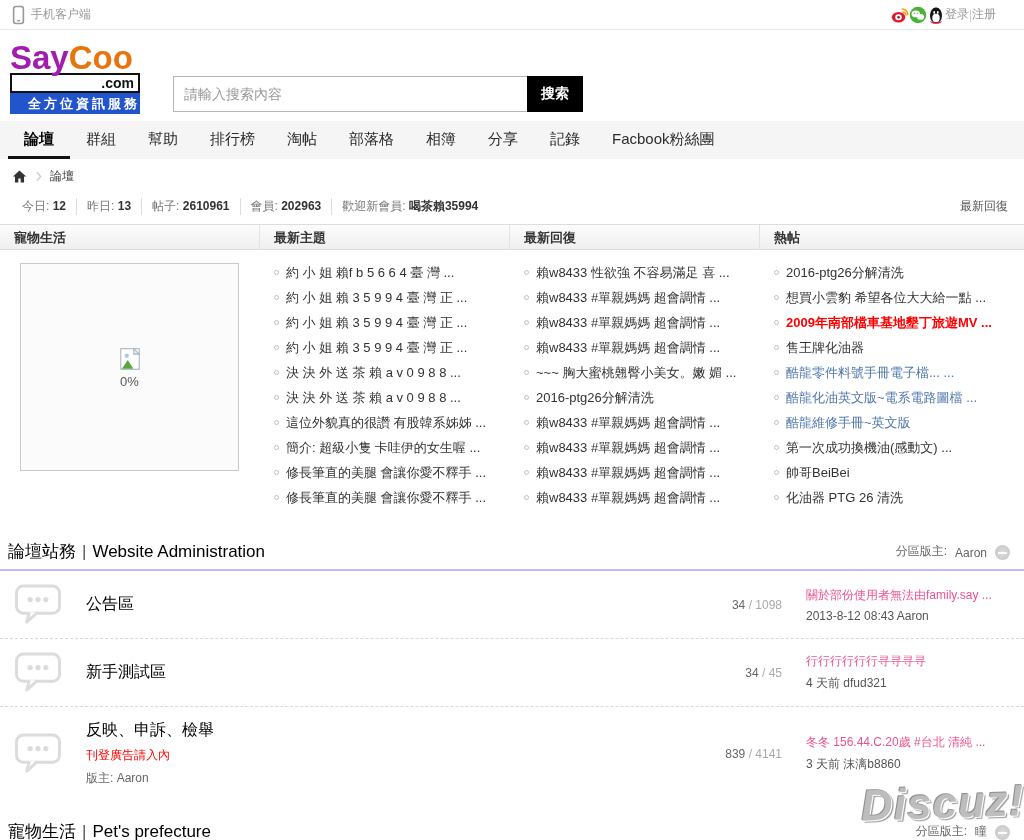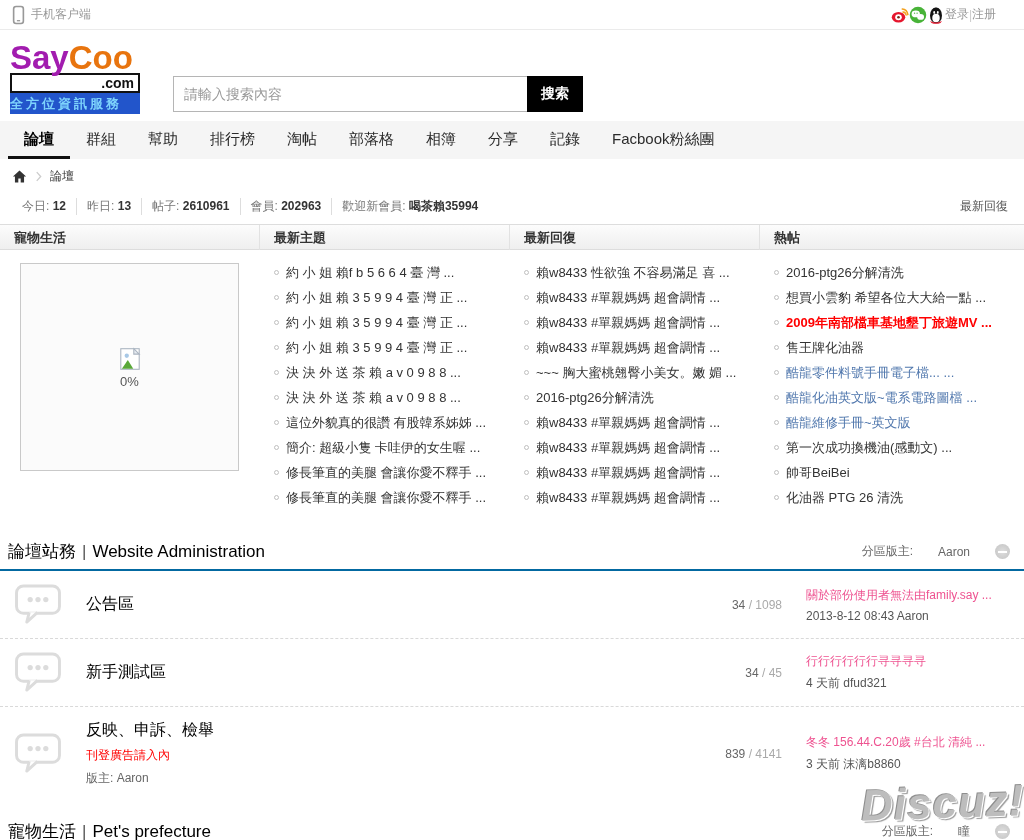--- a/index.html
+++ b/index.html
@@ -14,21 +14,21 @@
   .topbar-right a { color:#999; text-decoration:none; cursor:pointer; }
   .tb-sep { color:#ccc; }
 
   
   .header { height:91px; position:relative; }
   .logo { position:absolute; left:10px; top:13px; width:130px; cursor:pointer; }
   .logo-top { font-size:33px; font-weight:bold; letter-spacing:0px; line-height:30px; }
   .logo-say { color:#a21caf; }
   .logo-coo { color:#e8740e; }
   .logo-com-box { border:2px solid #111; background:#fff; text-align:right; padding:0 4px 0 0; font-size:14px; font-weight:bold; color:#111; height:20px; line-height:16px; }
-  .logo-bar { background:#2255cb; color:#7dd3fc; font-family:"Liberation Serif","DejaVu Serif",serif; font-weight:bold; font-size:13px; text-align:left; height:21px; line-height:21px; letter-spacing:3px; }
+  .logo-bar { background:#2255cb; color:#ffffff; font-family:"Liberation Serif","DejaVu Serif",serif; font-weight:bold; font-size:13px; text-align:right; height:21px; line-height:21px; letter-spacing:3px; }
   .search-wrap { position:absolute; left:173px; top:46px; display:flex; }
   .search-input { width:354px; height:36px; border:1px solid #b5b5b5; border-right:none; font-size:14px; padding:0 10px; outline:none; color:#333; }
   .search-input::placeholder { color:#999; }
   .search-btn { width:56px; height:36px; background:#000; color:#fff; border:none; font-size:14px; font-weight:bold; cursor:pointer; }
 
   
   .navbar { height:38px; background:#f5f5f5; display:flex; padding-left:8px; }
   .nav-item { display:block; padding:0 16px; line-height:35px; height:38px; font-size:15px; color:#2b2b2b; text-decoration:none; cursor:pointer; }
   .nav-item.active { font-weight:bold; border-bottom:3px solid #111; color:#000; }
 
@@ -52,24 +52,24 @@
   .panel-bodies { display:grid; grid-template-columns:260px 250px 250px 264px; padding:8px 0 10px 0; }
   .img-placeholder { margin:5px 0 0 20px; width:219px; height:208px; background:#fbfbfb; border:1px solid #c9c9c9; display:flex; flex-direction:column; align-items:center; justify-content:center; gap:2px; color:#555; font-size:13px; }
   .col-list { list-style:none; padding:2px 6px 0 14px; }
   .col-list li { line-height:25px; font-size:13px; white-space:nowrap; overflow:hidden; }
   .dot { display:inline-block; width:5px; height:5px; border:1px solid #bfbfbf; border-radius:50%; margin-right:7px; vertical-align:2px; background:#fff; }
   .col-list a { color:#333; text-decoration:none; cursor:pointer; }
   .col-list a.blue { color:#5077ad; }
   .col-list a.red { color:#ff0000; font-weight:bold; }
 
   
-  .section-head { margin-top:14px; height:37px; display:flex; align-items:center; justify-content:space-between; padding:0 14px 0 8px; border-bottom:2px solid #0369a1; }
+  .section-head { margin-top:14px; height:37px; display:flex; align-items:center; justify-content:space-between; padding:0 14px 0 8px; border-bottom:2px solid #c4b5fd; }
   .section-title { font-size:17px; color:#000; cursor:pointer; }
   .section-title .sep { color:#555; padding:0 6px; }
-  .section-mod { font-size:12px; color:#666; display:flex; align-items:center; gap:25px; }
+  .section-mod { font-size:12px; color:#666; display:flex; align-items:flex-end; gap:8px; }
   .section-mod a { color:#666; text-decoration:none; cursor:pointer; }
   .collapse-btn { width:15px; height:15px; border-radius:50%; background:radial-gradient(#dedede,#c2c2c2); position:relative; cursor:pointer; display:inline-block; }
   .collapse-btn::after { content:""; position:absolute; left:3px; top:6.5px; width:9px; height:2px; background:#fff; }
 
   .forum-row { display:flex; align-items:center; padding:13px 0 13px 14px; }
   .forum-row + .forum-row { border-top:1px dashed #d9d9d9; }
   .forum-icon { width:48px; height:41px; margin-right:24px; flex:none; }
   .forum-main { flex:1; min-width:0; }
   .forum-name { font-size:16px; color:#000; text-decoration:none; cursor:pointer; display:inline-block; }
   .forum-note { font-size:12px; color:#f00; margin-top:6px; cursor:pointer; }

